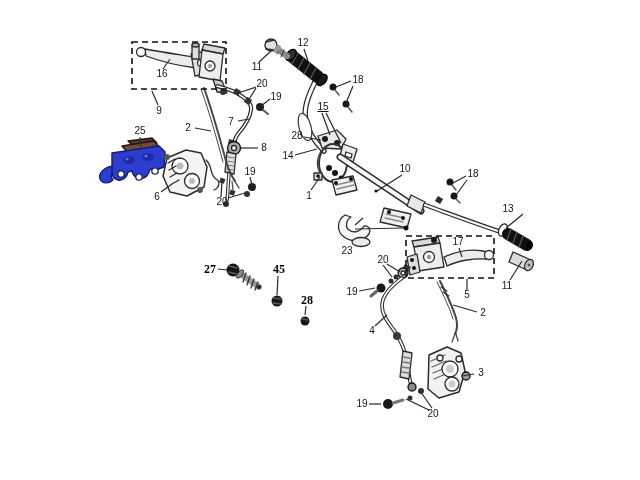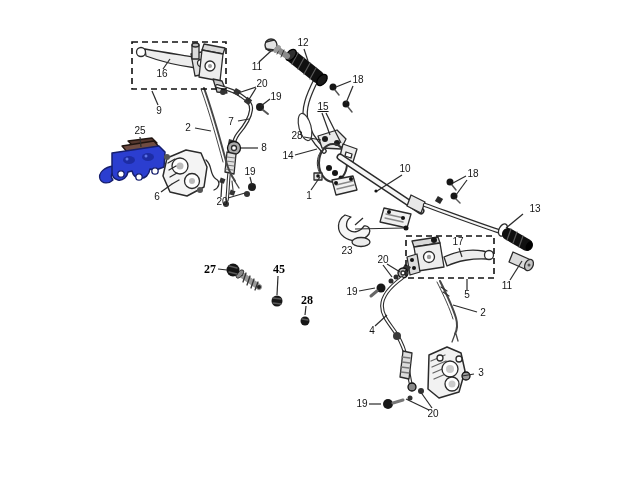--- a/index.html
+++ b/index.html
@@ -332,21 +332,21 @@
       <div class="part-label" style="left: 250px; top: 172px;">19</div>
       <div class="part-label" style="left: 222px; top: 202px;">20</div>
       <div class="part-label" style="left: 297px; top: 136px;">28</div>
       <div class="part-label" style="left: 288px; top: 156px;">14</div>
       <div class="part-label" style="left: 323px; top: 107px; text-decoration: underline;">15</div>
       <div class="part-label" style="left: 358px; top: 80px;">18</div>
       <div class="part-label" style="left: 309px; top: 196px;">1</div>
       <div class="part-label" style="left: 347px; top: 228px; margin-top: 23px;">23</div>
       <div class="part-label" style="left: 405px; top: 169px;">10</div>
       <div class="part-label" style="left: 473px; top: 174px;">18</div>
-      <div class="part-label" style="left: 535px; top: 209px; text-align: center;">13</div>
+      <div class="part-label" style="left: 508px; top: 209px; text-align: center;">13</div>
       <div class="part-label" style="left: 507px; top: 286px;">11</div>
       <div class="part-label" style="left: 458px; top: 242px;">17</div>
       <div class="part-label" style="left: 467px; top: 295px;">5</div>
       <div class="part-label" style="left: 483px; top: 313px;">2</div>
       <div class="part-label" style="left: 383px; top: 260px;">20</div>
       <div class="part-label" style="left: 352px; top: 292px;">19</div>
       <div class="part-label" style="left: 372px; top: 331px;">4</div>
       <div class="part-label" style="left: 481px; top: 373px;">3</div>
       <div class="part-label" style="left: 362px; top: 404px;">19</div>
       <div class="part-label" style="left: 433px; top: 414px;">20</div>

